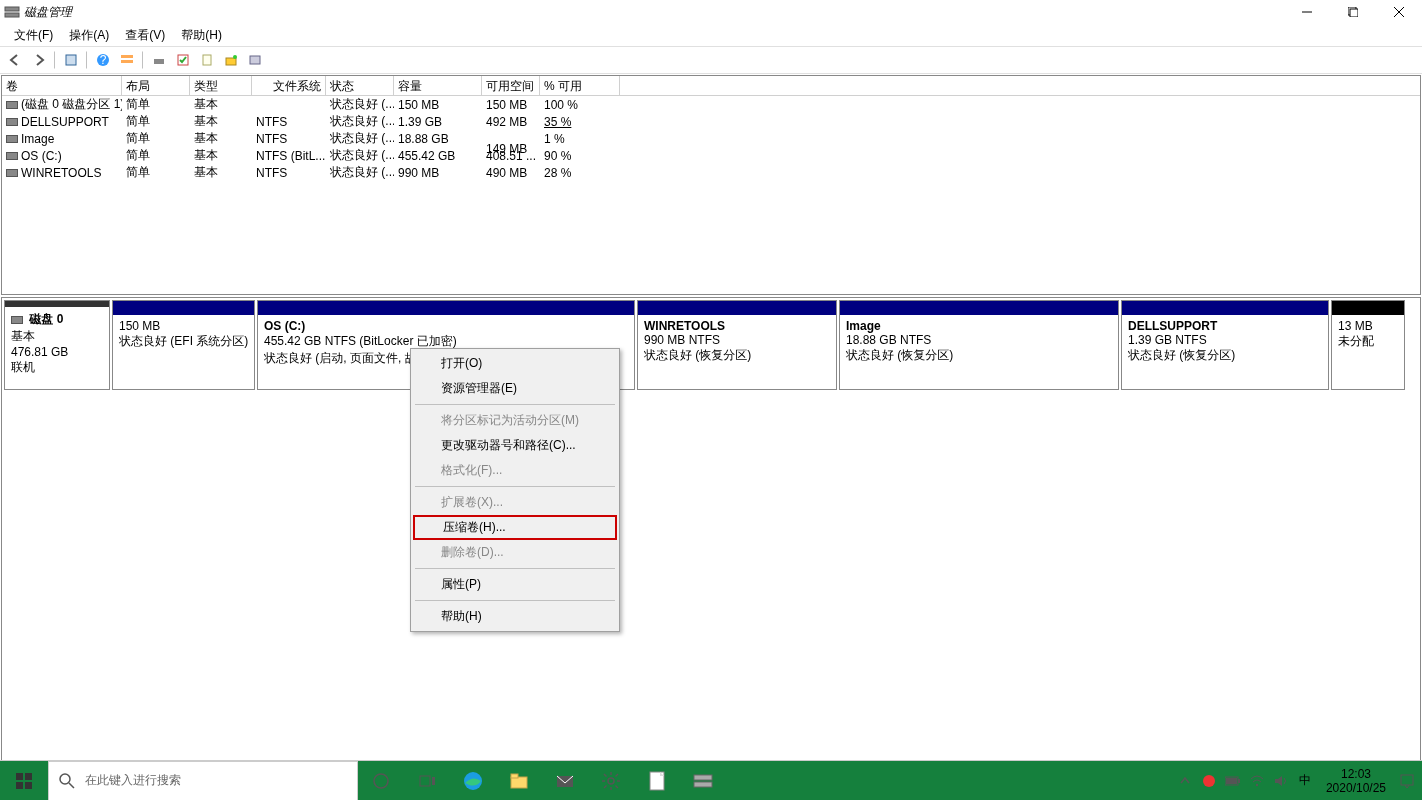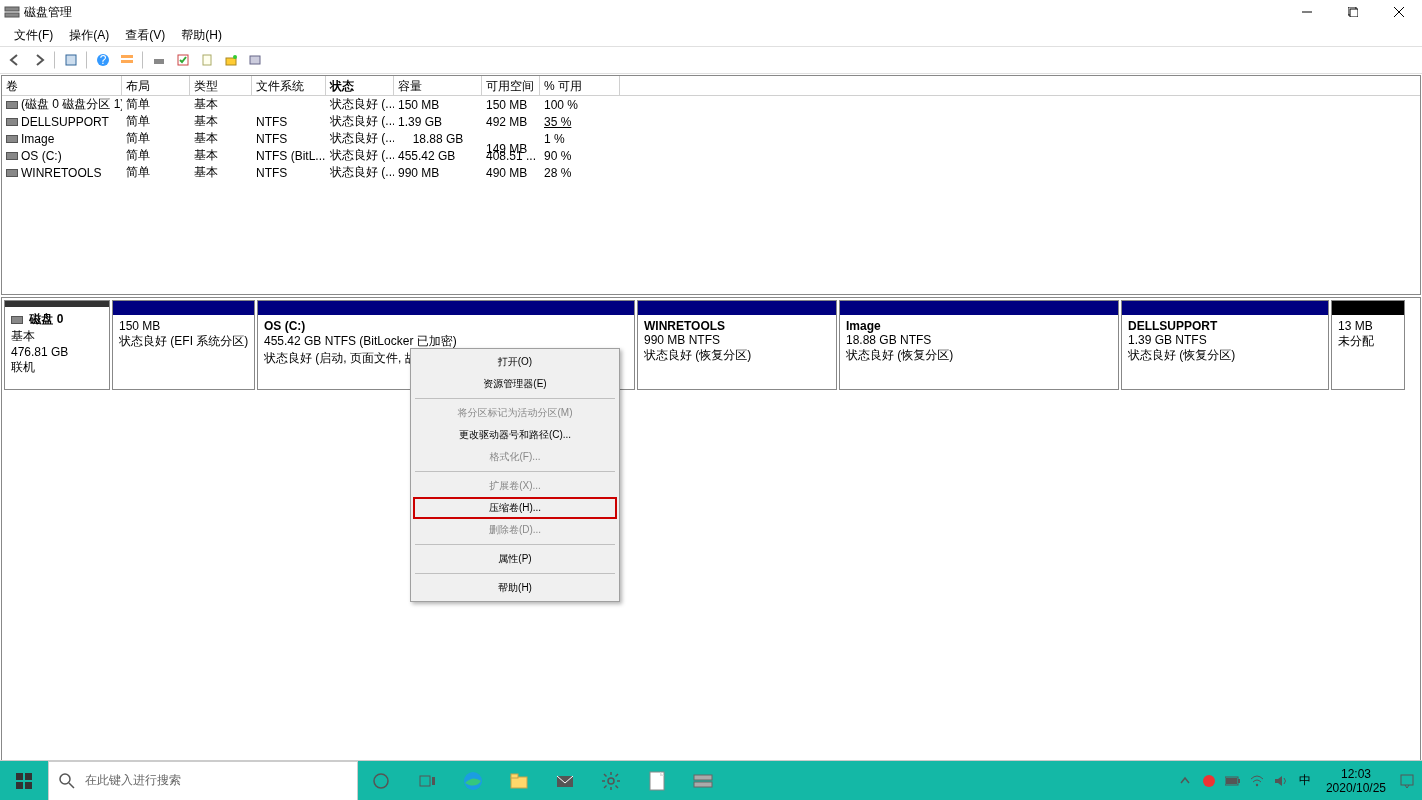--- a/index.html
+++ b/index.html
@@ -1,17 +1,17 @@
 <!DOCTYPE html>
 <html><head>
 <meta charset="utf-8">
 <style>
 * { box-sizing: border-box; margin: 0; padding: 0; font-family: "Microsoft YaHei", "微软雅黑", "Segoe UI", sans-serif; font-size: 12px; }
 html, body { width: 1422px; height: 800px; overflow: hidden; background: #fff; }
-.titlebar { height: 24px; background: #fff; display: flex; align-items: center; padding-left: 4px; }
+.titlebar { height: 24px; background: #fff; display: flex; align-items: center; padding-left: 4px; font-style: italic; }
 .titlebar .icon { width: 16px; height: 16px; margin-right: 4px; }
 .titlebar .title { flex: 1; }
 .winbtns { display: flex; }
 .winbtn { width: 46px; height: 24px; display: flex; align-items: center; justify-content: center; color: #000; }
 .winbtn svg { width: 10px; height: 10px; }
 .menubar { height: 22px; display: flex; align-items: center; padding-left: 6px; gap: 0; }
 .menuitem { padding: 2px 8px; }
 .toolbar { height: 28px; border-top: 1px solid #e0e0e0; border-bottom: 1px solid #e0e0e0; display: flex; align-items: center; padding: 0 4px; gap: 2px; }
 .tbtn { width: 22px; height: 22px; display: flex; align-items: center; justify-content: center; border: 1px solid transparent; }
 .tbtn.sep { border-left: 1px solid #c0c0c0; width: 1px; margin: 0 2px; height: 18px; }
@@ -26,25 +26,25 @@
 .diskinfo .hdr { height: 6px; background: #333; position:absolute; top:0; left:0; right:0;}
 .partitions { flex: 1; display: flex; gap: 2px; margin-left: 2px; }
 .part { border: 1px solid #888; position: relative; padding: 18px 6px 4px 6px; overflow:hidden;}
 .part .hdr { position: absolute; top: 0; left: 0; right: 0; height: 14px; background: #000080; }
 .part.unalloc .hdr { background: #000; }
 .part .pname { font-weight: bold; font-size: 12px; white-space:nowrap;}
 .part .pinfo { font-size: 12px; white-space:nowrap;}
 .legend { height: 20px; border-top: 1px solid #888; display: flex; align-items: center; padding-left: 6px; gap: 4px; position:absolute; bottom:0; left:0; right:0;}
 .legbox { width: 10px; height: 10px; display: inline-block; margin-right: 2px; }
 .ctxmenu { position: absolute; background: #f0f0f0; border: 1px solid #a0a0a0; box-shadow: 2px 2px 4px rgba(0,0,0,0.3); width: 210px; z-index: 100; padding: 2px;}
-.ctxmenu .mi { padding: 4px 28px; font-size: 10px; text-align: center; }
+.ctxmenu .mi { padding: 4px 28px; font-size: 12px; }
 .ctxmenu .mi.disabled { color: #888; }
 .ctxmenu .msep { height: 1px; background: #c0c0c0; margin: 3px 2px; }
 .ctxmenu .mi.highlight { border: 2px solid #c00; padding: 2px 28px; }
-.taskbar { position: absolute; bottom: 0; left: 0; right: 0; height: 40px; background: #14b8a6; border-top: 1px solid #ccc; display: flex; align-items: center; }
+.taskbar { position: absolute; bottom: 0; left: 0; right: 0; height: 40px; background: #15803d; border-top: 1px solid #ccc; display: flex; align-items: center; }
 .startbtn { width: 48px; height: 40px; display: flex; align-items: center; justify-content: center; }
 .searchbox { flex: 0 0 310px; height: 40px; background: #fff; border: 1px solid #ccc; display: flex; align-items: center; padding: 0 10px; gap: 10px; color:#666;}
 .tbicon { width: 46px; height: 40px; display: flex; align-items: center; justify-content: center; }
 .tray { margin-left: auto; display: flex; align-items: center; gap: 6px; padding-right: 6px; }
 .trayicon { width: 18px; height: 18px; display:flex; align-items:center; justify-content:center;}
 .clock { text-align: center; font-size: 11px; line-height: 14px; padding: 0 6px; }
 .diskicon { width:12px; height:8px; background:#888; border:1px solid #555; display:inline-block; margin-right:3px; vertical-align:middle;}
 .main { display:flex; flex-direction:column; height: 736px;}
 </style>
 </head>
@@ -146,22 +146,22 @@
     </div>
 </div>
 
 <div class="main">
 
 <div class="listview">
   <div class="lvheader" id="lvheader">
         <div class="col" style="width: 120px;">卷</div>
         <div class="col" style="width: 68px;">布局</div>
         <div class="col" style="width: 62px;">类型</div>
-        <div class="col" style="width: 74px;">文件系统</div>
-        <div class="col" style="width: 68px; font-weight: bold;">状态</div>
+        <div class="col" style="width: 74px; text-align: right;">文件系统</div>
+        <div class="col" style="width: 68px;">状态</div>
         <div class="col" style="width: 88px;">容量</div>
         <div class="col" style="width: 58px;">可用空间</div>
         <div class="col" style="width: 80px;">% 可用</div>
       </div>
   <div id="lvbody">
         <div class="lvrow">
           <div class="cell" style="width: 120px;"><span class="diskicon"></span>(磁盘 0 磁盘分区 1)</div>
           <div class="cell" style="width: 68px;">简单</div>
           <div class="cell" style="width: 62px;">基本</div>
           <div class="cell" style="width: 74px;"></div>
@@ -179,21 +179,21 @@
           <div class="cell" style="width: 88px;">1.39 GB</div>
           <div class="cell" style="width: 58px;">492 MB</div>
           <div class="cell" style="width: 80px; text-decoration: underline;">35 %</div>
         </div>
         <div class="lvrow">
           <div class="cell" style="width: 120px;"><span class="diskicon"></span>Image</div>
           <div class="cell" style="width: 68px;">简单</div>
           <div class="cell" style="width: 62px;">基本</div>
           <div class="cell" style="width: 74px;">NTFS</div>
           <div class="cell" style="width: 68px;">状态良好 (...</div>
-          <div class="cell" style="width: 88px; text-align: center;">18.88 GB</div>
+          <div class="cell" style="width: 88px;">18.88 GB</div>
           <div class="cell" style="width: 58px; margin-top: 21px;">149 MB</div>
           <div class="cell" style="width: 80px;">1 %</div>
         </div>
         <div class="lvrow">
           <div class="cell" style="width: 120px;"><span class="diskicon"></span>OS (C:)</div>
           <div class="cell" style="width: 68px;">简单</div>
           <div class="cell" style="width: 62px;">基本</div>
           <div class="cell" style="width: 74px;">NTFS (BitL...</div>
           <div class="cell" style="width: 68px;">状态良好 (...</div>
           <div class="cell" style="width: 88px;">455.42 GB</div>

